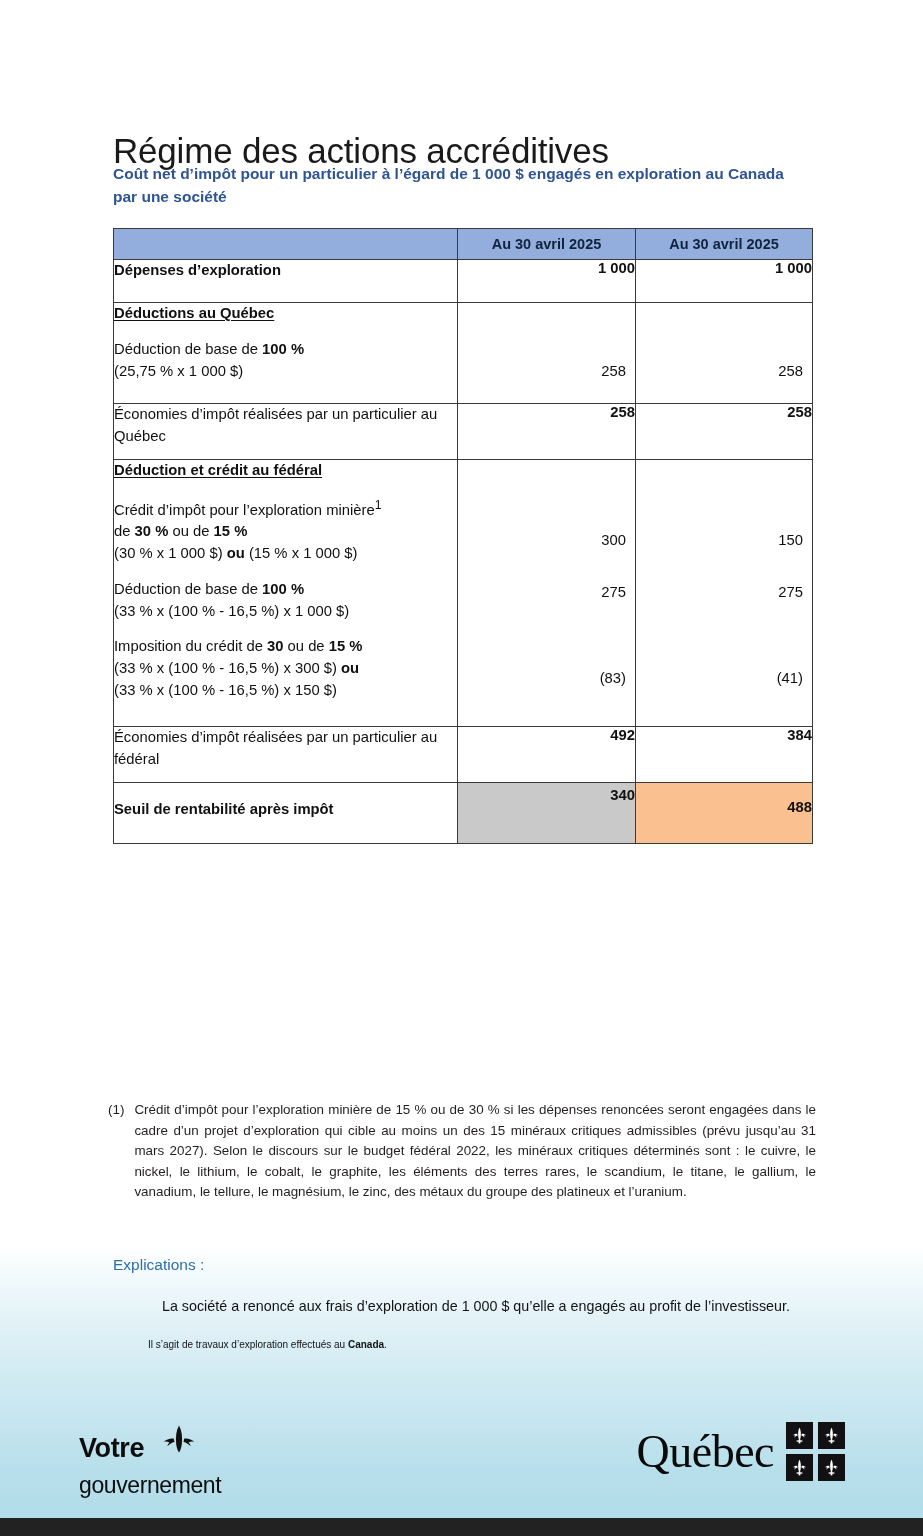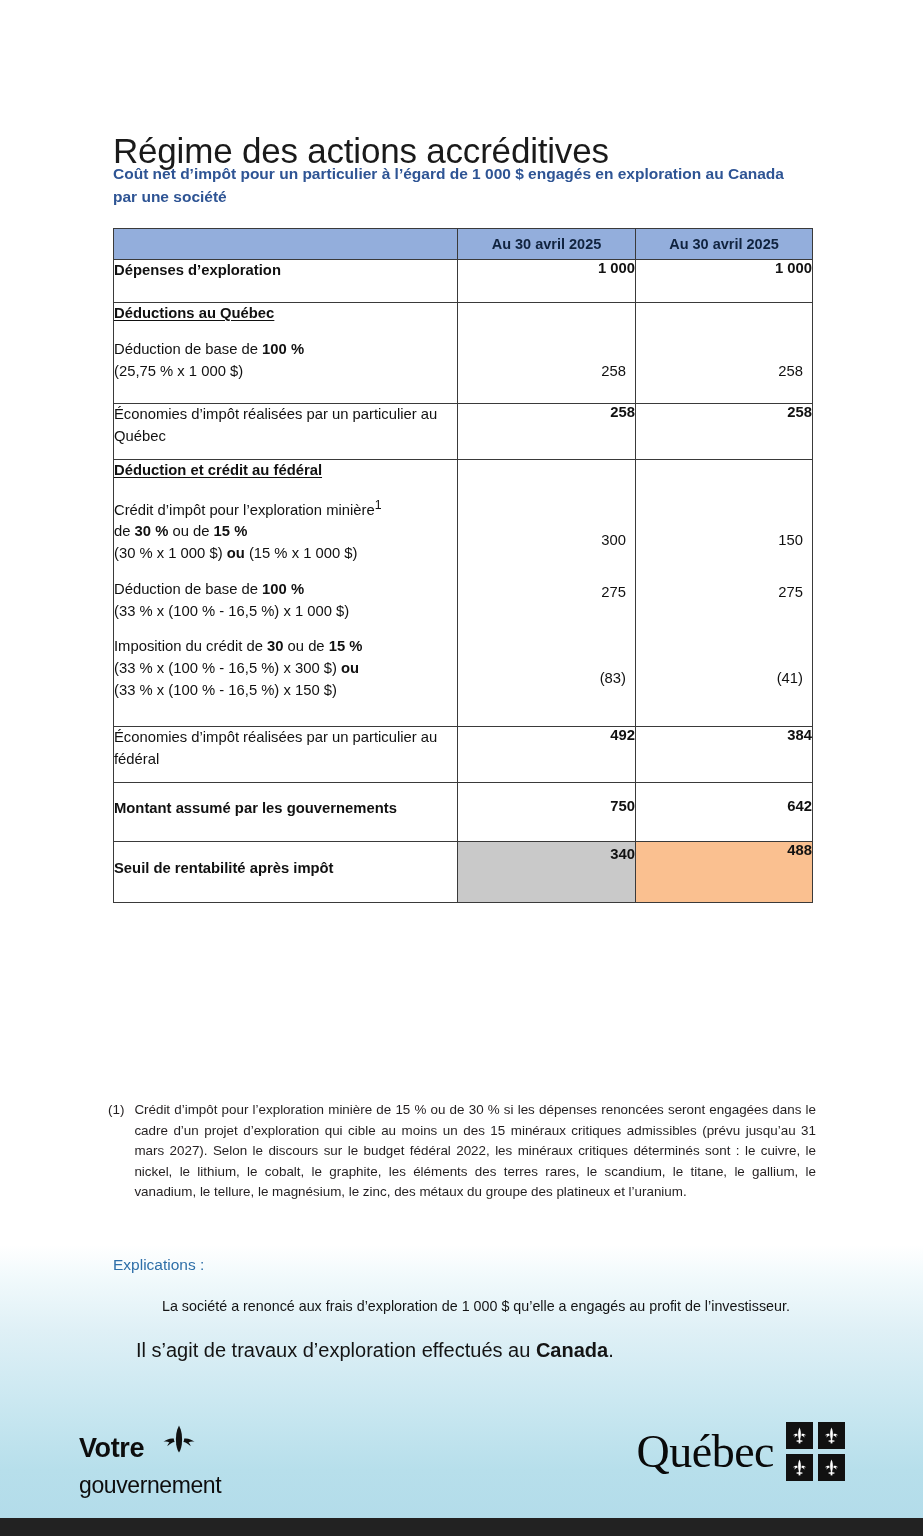--- a/index.html
+++ b/index.html
@@ -164,23 +164,23 @@
   .expl-1 {
     position: absolute;
     left: 136px;
     top: 1298px;
     font-size: 14.3px;
     color: #141414;
     margin-left: 26px;
   }
   .expl-2 {
     position: absolute;
-    left: 136px;
+    left: 148px;
     top: 1339px;
-    font-size: 20px;
+    font-size: 10px;
     color: #141414;
   }
   .expl-2 .b { font-weight: 700; }
 
   
   .logo-votre {
     position: absolute;
     left: 79px;
     top: 1425px;
     color: #0d0d0d;
@@ -316,31 +316,26 @@
             <span class="num-abs" style="top:210px; right:9px;">(41)</span>
           </td>
         </tr>
 
         <tr>
           <td class="cell-label" style="height:55px">Économies d’impôt réalisées par un particulier au fédéral</td>
           <td class="cell-num bold">492</td>
           <td class="cell-num bold">384</td>
         </tr>
 
-        <tr>
-          <td class="cell-label bold" style="height:43px; padding-top:15px;">Montant assumé par les gouvernements</td>
-          <td class="cell-num bold" style="padding-top:15px">750</td>
-          <td class="cell-num bold" style="padding-top:15px">642</td>
-        </tr>
 
 
         <tr>
           <td class="cell-label bold" style="height:44px; padding-top:16px;">Seuil de rentabilité après impôt</td>
           <td class="cell-num bold bg-gray" style="padding-top:4px">340</td>
-          <td class="cell-num bold bg-orange" style="padding-top:0">488</td>
+          <td class="cell-num bold bg-orange" style="padding-top:16px">488</td>
         </tr>
 
       </tbody>
     </table>
   </div>
 
   <div class="footnote">
     <span class="marker">(1)</span>
     <span class="body">Crédit d’impôt pour l’exploration minière de 15 % ou de 30 % si les dépenses renoncées seront engagées dans le cadre d’un projet d’exploration qui cible au moins un des 15 minéraux critiques admissibles (prévu jusqu’au 31 mars 2027). Selon le discours sur le budget fédéral 2022, les minéraux critiques déterminés sont : le cuivre, le nickel, le lithium, le cobalt, le graphite, les éléments des terres rares, le scandium, le titane, le gallium, le vanadium, le tellure, le magnésium, le zinc, des métaux du groupe des platineux et l’uranium.</span>
   </div>

